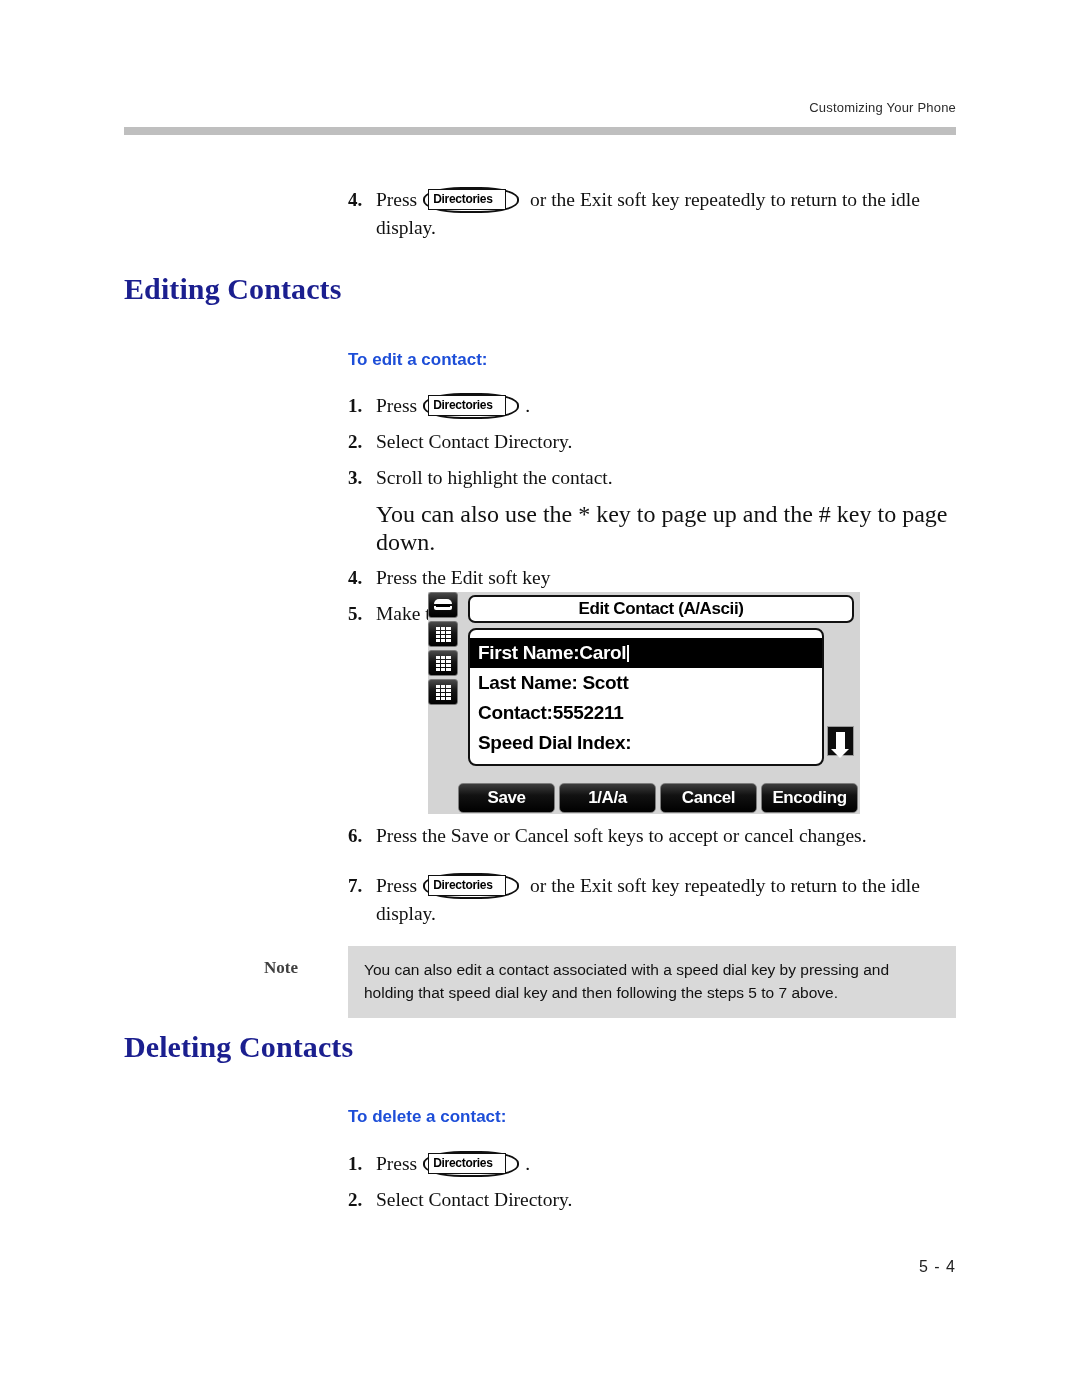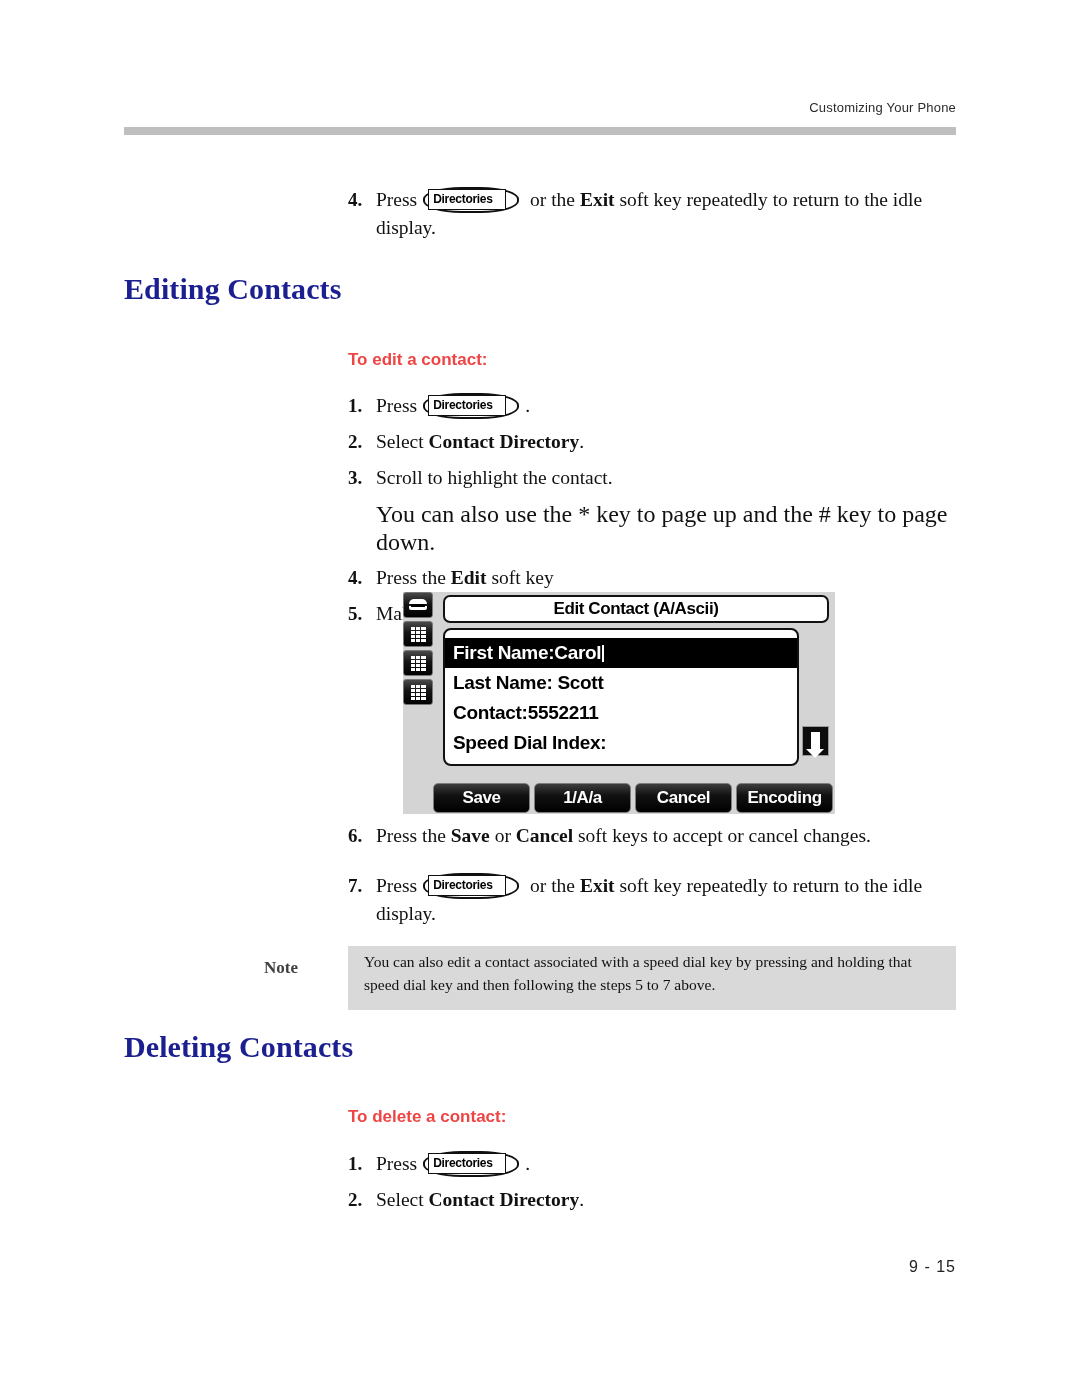--- a/index.html
+++ b/index.html
@@ -49,21 +49,21 @@
   #heading-editing { top: 272px; }
   #heading-deleting { top: 1030px; }
 
   
   .sub-heading {
     position: absolute;
     left: 348px;
     font-family: "Liberation Sans", sans-serif;
     font-weight: bold;
     font-size: 17px;
-    color: #ef4444;
+    color: #1d4ed8;
   }
   #sub-edit { top: 350px; }
   #sub-delete { top: 1107px; text-align: center; }
 
   
   .steps {
     position: absolute;
     left: 348px;
     width: 608px;
   }
@@ -77,21 +77,21 @@
     flex: 0 0 28px;
     font-weight: bold;
     font-size: 19px;
     line-height: 28px;
   }
   .step-body {
     font-size: 19.5px;
     line-height: 28px;
     flex: 1 1 auto;
   }
-  .step-body b { font-weight: bold; margin-top: 28px; }
+  .step-body b { font-weight: normal; margin-top: 28px; }
   .cont-line {
     font-size: 24px;
     line-height: 28px;
     margin: 0 0 8px 28px;
   }
 
   
   .hardkey {
     display: inline-block;
     position: relative;
@@ -138,22 +138,22 @@
     flex: 0 0 84px;
     font-family: "Liberation Serif", serif;
     font-weight: bold;
     font-size: 17px;
     color: #404040;
     padding-top: 12px;
   }
   .note-body {
     flex: 1 1 auto;
     background: #d9d9d9;
-    padding: 4px 16px 14px 16px;
-    font-family: Liberation Serif, serif;
+    padding: 12px 16px 14px 16px;
+    font-family: Liberation Sans, sans-serif;
     font-size: 15.5px;
     line-height: 23px;
     color: #111111;
     box-sizing: border-box;
   }
   .note-body p { margin: 0; }
 
   
   .page-number {
     position: absolute;
@@ -161,21 +161,21 @@
     top: 1258px;
     font-family: "Liberation Sans", sans-serif;
     font-size: 16px;
     letter-spacing: 1px;
     color: #222222;
   }
 
   
   .lcd-figure {
     position: absolute;
-    left: 403px;
+    left: 428px;
     top: 592px;
     width: 432px;
     height: 222px;
     background: #d4d4d4;
     font-family: "Liberation Sans", sans-serif;
   }
 
   
   .lcd-keys {
     position: absolute;
@@ -524,13 +524,13 @@
     <div class="step-num">1.</div>
     <div class="step-body"><span>Press</span><span class="hardkey"><span class="shell"></span><span class="cap">Directories</span></span><span>.</span></div>
   </div>
 
   <div class="step">
     <div class="step-num">2.</div>
     <div class="step-body"><span>Select </span><b>Contact Directory</b><span>.</span></div>
   </div>
 </div>
 
-<div class="page-number">9 - 15</div>
+<div class="page-number">5 - 4</div>
 
 </body></html>

